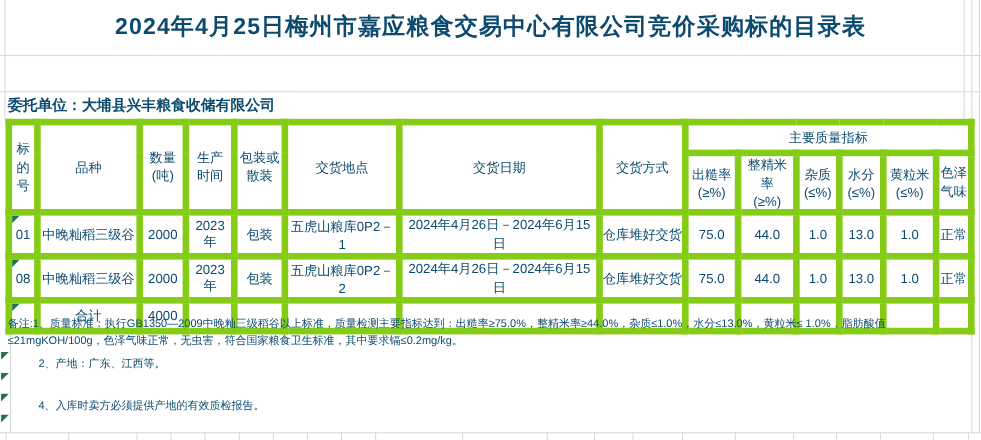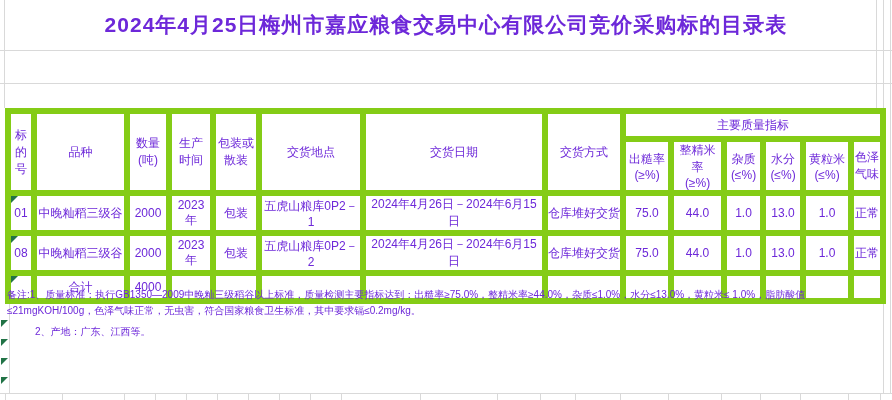--- a/index.html
+++ b/index.html
@@ -1,19 +1,19 @@
 <!DOCTYPE html>
 <html><head>
 <meta charset="utf-8">
 <style>
   * { margin:0; padding:0; box-sizing:border-box; }
   html,body { background:#fff; }
   .page {
     position:relative; width:892px; height:400px; background:#fff;
-    font-family:"Liberation Sans","DejaVu Sans",sans-serif; color:#6d28d9; overflow:hidden;
+    font-family:"Liberation Sans","DejaVu Sans",sans-serif; color:#0c4a6e; overflow:hidden;
   }
   
   .gl { position:absolute; background:#d9d9d9; }
   .gl.h { height:1px; }
   .gl.v { width:1px; }
   
   .doc-title { position:absolute; top:0; left:0; width:892px; height:49px; line-height:49px;
     text-align:center; font-weight:bold; font-size:21px; letter-spacing:1px; }
   .section-title { position:absolute; top:50px; left:0; width:892px; height:32px; line-height:32px;
     text-align:center; font-weight:bold; font-size:15px; letter-spacing:1px; }
@@ -70,20 +70,21 @@
       <div class="gl v" style="left: 620px; top: 393px; height: 7px;"></div>
       <div class="gl v" style="left: 668px; top: 393px; height: 7px;"></div>
       <div class="gl v" style="left: 721px; top: 393px; height: 7px;"></div>
       <div class="gl v" style="left: 760px; top: 393px; height: 7px;"></div>
       <div class="gl v" style="left: 800px; top: 393px; height: 7px;"></div>
       <div class="gl v" style="left: 848px; top: 393px; height: 7px;"></div>
       <div class="gl v" style="left: 880px; top: 393px; height: 7px;"></div>
     </div>
 
   <div class="doc-title">2024年4月25日梅州市嘉应粮食交易中心有限公司竞价采购标的目录表</div>
+  <div class="client-line">委托单位：大埔县兴丰粮食收储有限公司</div>
 
   <table class="sheet-table">
     <colgroup>
       <col style="width:26px">
         <col style="width:93px">
         <col style="width:42px">
         <col style="width:44px">
       <col style="width:46px">
         <col style="width:104px">
         <col style="width:182px">
@@ -174,15 +175,16 @@
       <td></td>
     </tr>
   </tbody>
     </table>
 
   <div class="note wrap">备注:1、质量标准：执行GB1350—2009中晚籼三级稻谷以上标准，质量检测主要指标达到：出糙率≥75.0%，整精米率≥44.0%，杂质≤1.0%，水分≤13.0%，黄粒米≤ 1.0%，脂肪酸值≤21mgKOH/100g，色泽气味正常，无虫害，符合国家粮食卫生标准，其中要求镉≤0.2mg/kg。</div>
   <span class="tri-abs" style="left:1px;top:320px;"></span>
   <div class="note ind n2">2、产地：广东、江西等。</div>
   <span class="tri-abs" style="left:1px;top:339px;"></span>
   <span class="tri-abs" style="left:1px;top:358px;"></span>
+  <div class="note ind n4">4、入库时卖方必须提供产地的有效质检报告。</div>
   <span class="tri-abs" style="left:1px;top:377px;"></span>
 
 </div>
 
 </body></html>

